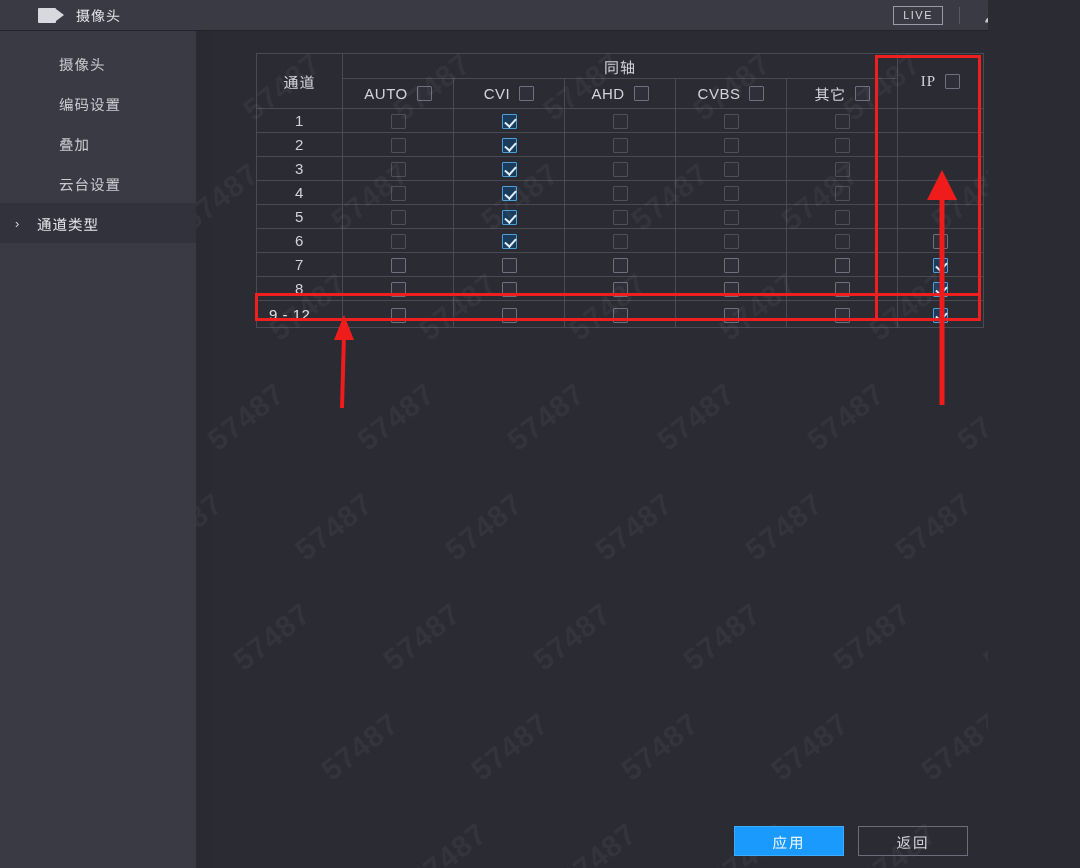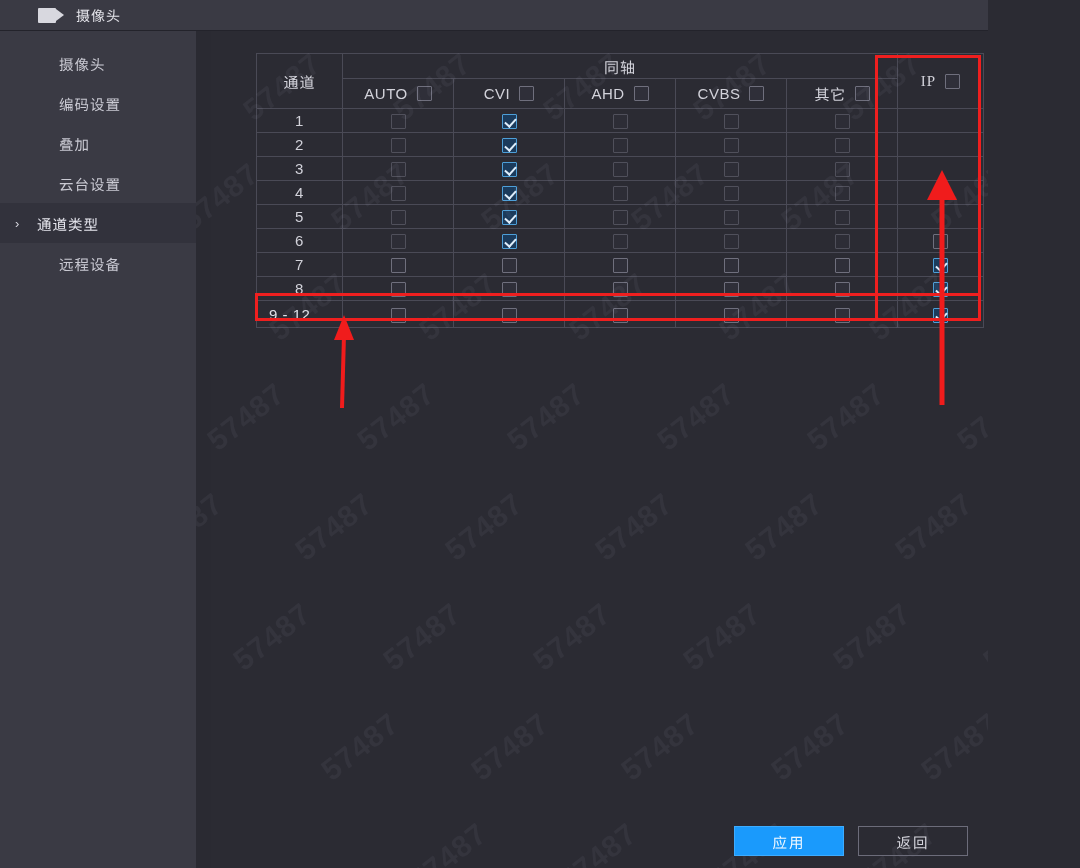--- a/index.html
+++ b/index.html
@@ -324,20 +324,45 @@
 <div id="app">
 
   <div class="topbar">
     <div class="topbar-left">
       <span class="cam-icon">
         <span class="body"></span>
           <span class="lens"></span>
       </span>
       <span class="topbar-title">摄像头</span>
     </div>
+    <div class="topbar-right">
+      <div class="live-btn">LIVE</div>
+      <div class="vsep"></div>
+      <div class="ticon">
+        <svg width="14" height="15" viewBox="0 0 14 15">
+          <circle cx="7" cy="4.2" r="3.1" fill="#c6c6d0"></circle>
+          <path d="M1.2 14.5c0-3.3 2.6-5.4 5.8-5.4s5.8 2.1 5.8 5.4z" fill="#c6c6d0"></path>
+        </svg>
+      </div>
+      <div class="ticon">
+        <svg width="22" height="15" viewBox="0 0 22 15">
+          <rect x="1" y="1" width="11" height="13" fill="none" stroke="#c6c6d0" stroke-width="1.4"></rect>
+          <path d="M7 7.5h7M11 4.6l3.2 2.9L11 10.4" fill="none" stroke="#c6c6d0" stroke-width="1.4"></path>
+          <path d="M16.5 11l2.6 0-1.3 2z" fill="#c6c6d0"></path>
+        </svg>
+      </div>
+      <div class="ticon">
+        <svg width="15" height="15" viewBox="0 0 15 15">
+          <rect x="0.7" y="0.7" width="5.6" height="5.6" fill="none" stroke="#c6c6d0" stroke-width="1.3"></rect>
+          <rect x="8.7" y="0.7" width="5.6" height="5.6" fill="none" stroke="#c6c6d0" stroke-width="1.3"></rect>
+          <rect x="0.7" y="8.7" width="5.6" height="5.6" fill="none" stroke="#c6c6d0" stroke-width="1.3"></rect>
+          <rect x="8.7" y="8.7" width="5.6" height="5.6" fill="none" stroke="#c6c6d0" stroke-width="1.3"></rect>
+        </svg>
+      </div>
+    </div>
   </div>
 
   <div class="sidebar" id="sidebar">
       <div class="side-item">
         <span class="chev">›</span>
         <span class="slabel">摄像头</span>
       </div>
       <div class="side-item">
         <span class="chev">›</span>
         <span class="slabel">编码设置</span>
@@ -346,24 +371,20 @@
         <span class="chev">›</span>
         <span class="slabel">叠加</span>
       </div>
       <div class="side-item">
         <span class="chev">›</span>
         <span class="slabel">云台设置</span>
       </div>
       <div class="side-item active">
         <span class="chev">›</span>
         <span class="slabel">通道类型</span>
-      </div>
-      <div class="side-item">
-        <span class="chev">›</span>
-        <span class="slabel">远程设备</span>
       </div>
     </div>
 
   <div class="content">
     <div class="tablewrap">
       <table class="ctab">
         <thead>
           <tr>
             <th class="ch-col ch-head" rowspan="2">通道</th>
             <th class="coax-head" colspan="5">同轴</th>

